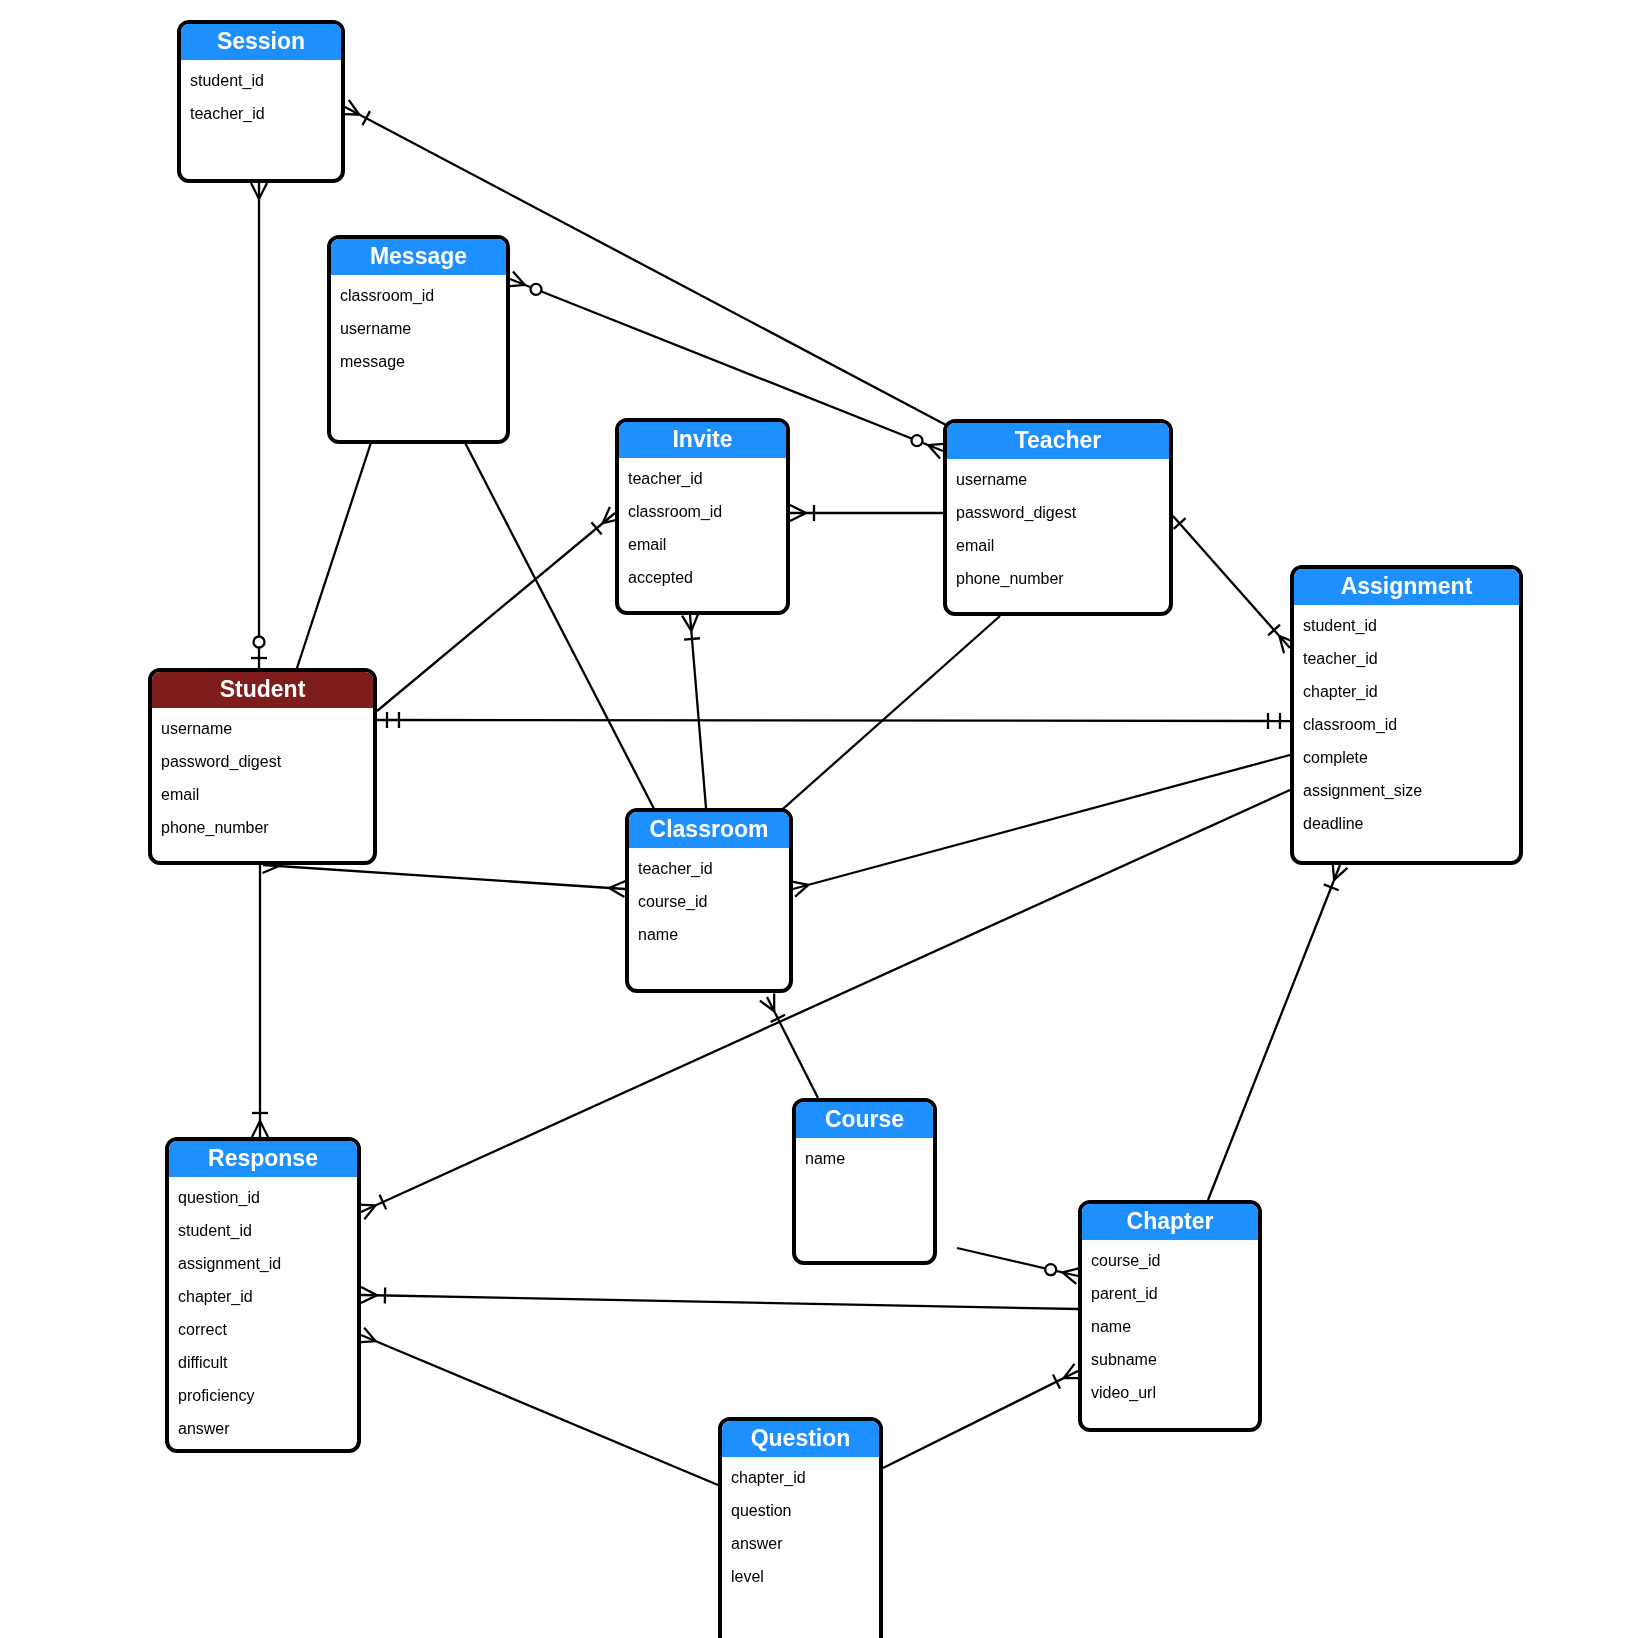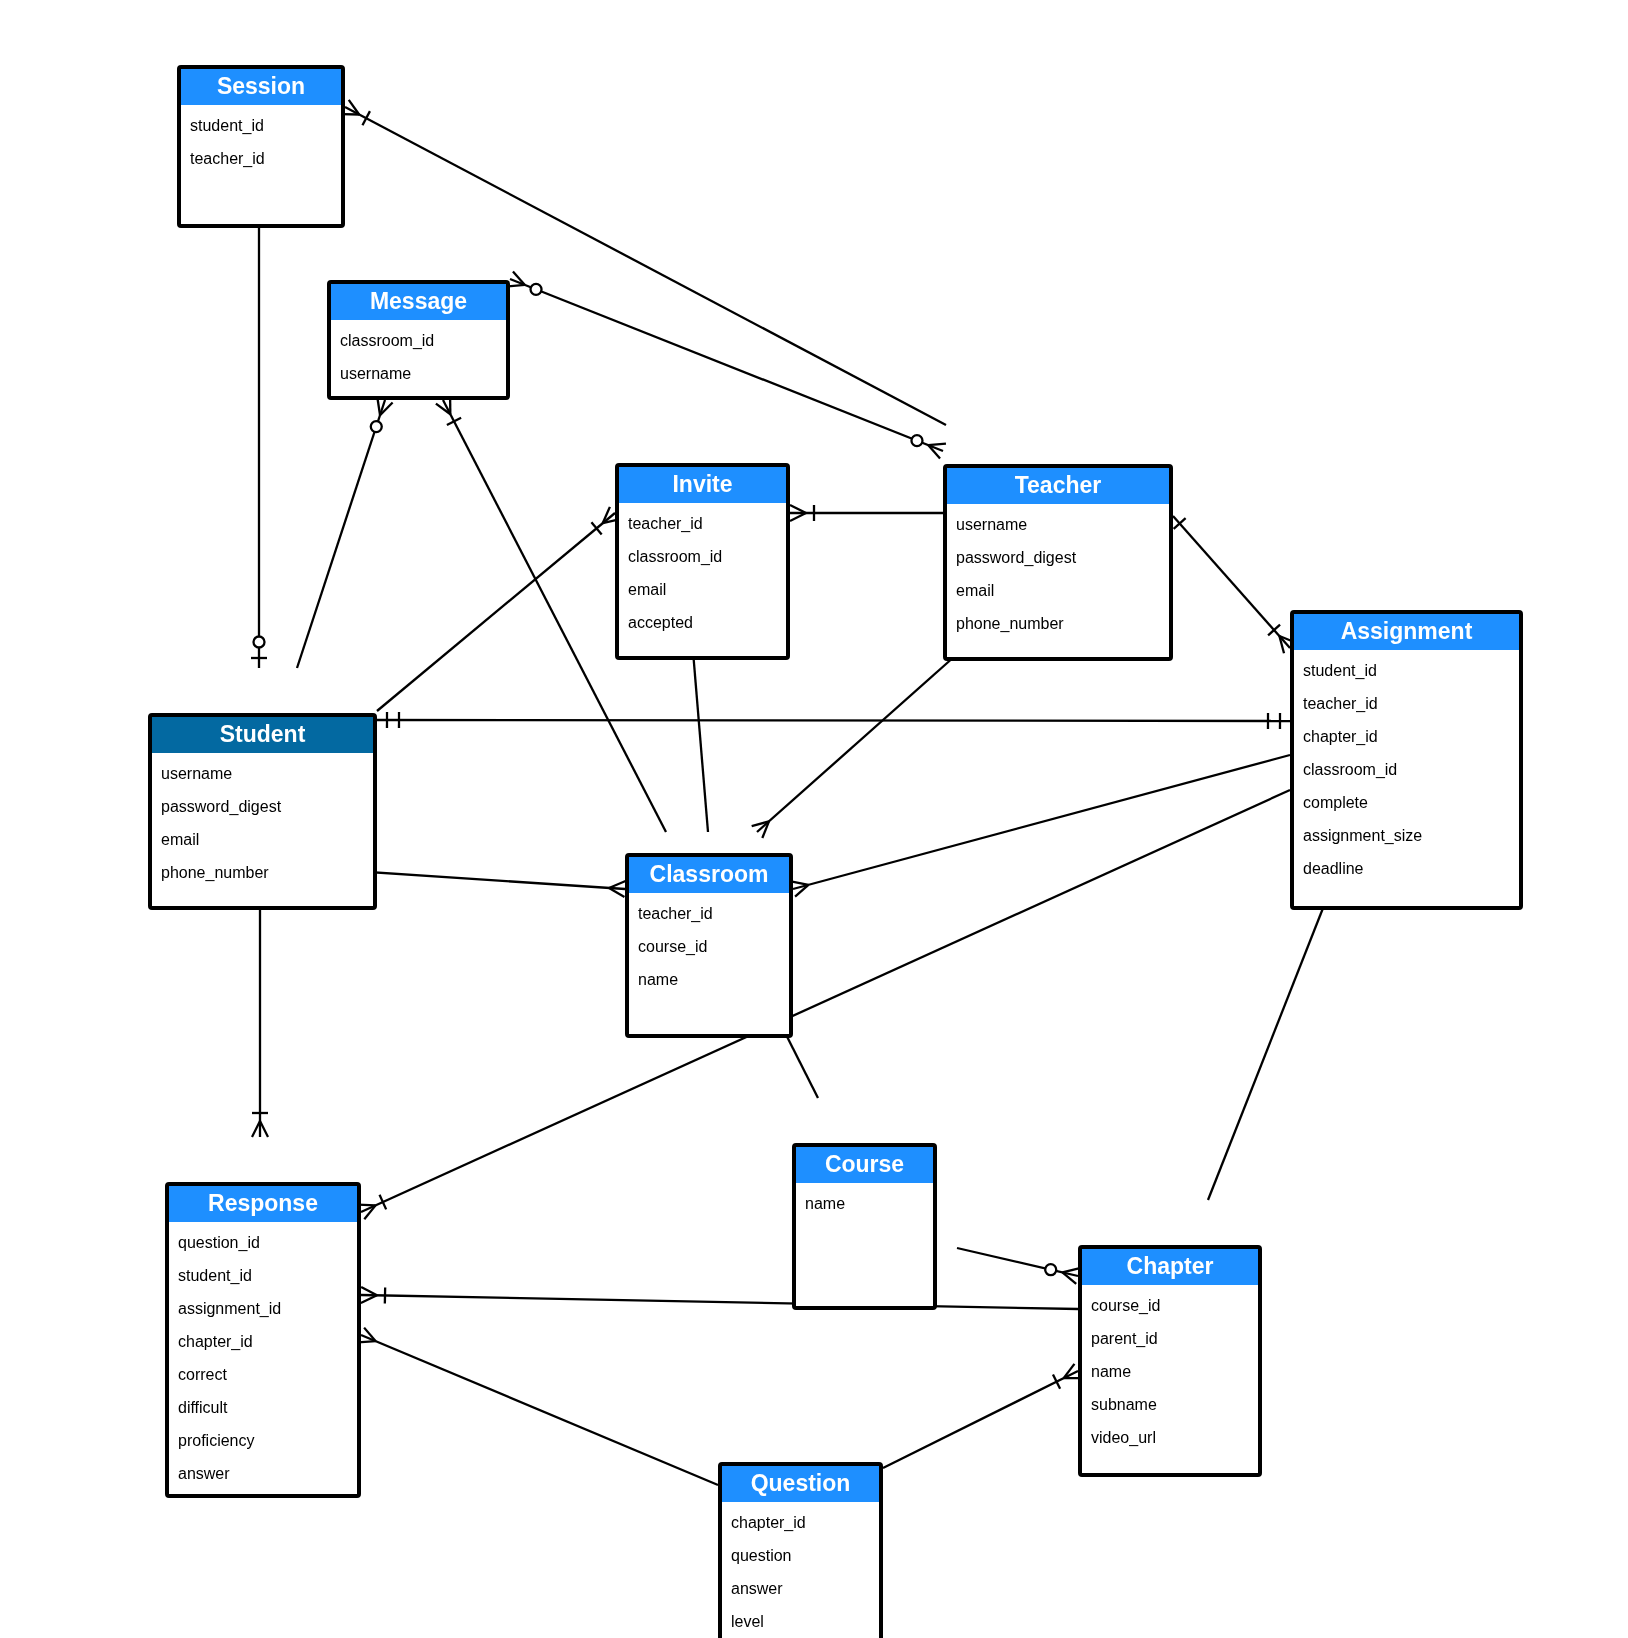--- a/index.html
+++ b/index.html
@@ -8,25 +8,24 @@
     width:1628px;height:1638px;
     background:#ffffff;
     font-family:"Liberation Sans", sans-serif;
     overflow:hidden;
   }
   #edge-layer{position:absolute;left:0;top:0;z-index:1;}
   .entity{
     position:absolute;
     background:#ffffff;
     border:4.5px solid #000000;
-    border-radius:4px;
+    border-radius:12px;
     box-sizing:border-box;
     overflow:hidden;
     z-index:2;
-    margin-top:45px;
   }
   .entity-header{
     color:#ffffff;
     font-weight:bold;
     font-size:23px;
     line-height:29px;
     text-align:center;
     padding:3px 4px 4px 4px;
     white-space:nowrap;
   }
@@ -180,21 +179,21 @@
       </g>
     </svg>
   <div id="entity-layer">
       <div class="entity" style="left: 177px; top: 20px; width: 168px; height: 163px;">
         <div class="entity-header" style="background: rgb(30, 143, 255); color: rgb(255, 255, 255);">Session</div>
         <div class="entity-fields">
           <div class="entity-field">student_id</div>
           <div class="entity-field">teacher_id</div>
         </div>
       </div>
-      <div class="entity" style="left: 327px; top: 235px; width: 183px; height: 120px;">
+      <div class="entity" style="left: 327px; top: 235px; width: 183px; height: 209px;">
         <div class="entity-header" style="background: rgb(30, 143, 255); color: rgb(255, 255, 255);">Message</div>
         <div class="entity-fields">
           <div class="entity-field">classroom_id</div>
           <div class="entity-field">username</div>
           <div class="entity-field">message</div>
         </div>
       </div>
       <div class="entity" style="left: 615px; top: 418px; width: 175px; height: 197px;">
         <div class="entity-header" style="background: rgb(30, 143, 255); color: rgb(255, 255, 255);">Invite</div>
         <div class="entity-fields">
@@ -219,21 +218,21 @@
           <div class="entity-field">student_id</div>
           <div class="entity-field">teacher_id</div>
           <div class="entity-field">chapter_id</div>
           <div class="entity-field">classroom_id</div>
           <div class="entity-field">complete</div>
           <div class="entity-field">assignment_size</div>
           <div class="entity-field">deadline</div>
         </div>
       </div>
       <div class="entity" style="left: 148px; top: 668px; width: 229px; height: 197px;">
-        <div class="entity-header" style="background: #0369a1; color: rgb(255, 255, 255);">Student</div>
+        <div class="entity-header" style="background: #7f1d1d; color: rgb(255, 255, 255);">Student</div>
         <div class="entity-fields">
           <div class="entity-field">username</div>
           <div class="entity-field">password_digest</div>
           <div class="entity-field">email</div>
           <div class="entity-field">phone_number</div>
         </div>
       </div>
       <div class="entity" style="left: 625px; top: 808px; width: 168px; height: 185px;">
         <div class="entity-header" style="background: rgb(30, 143, 255); color: rgb(255, 255, 255);">Classroom</div>
         <div class="entity-fields">

